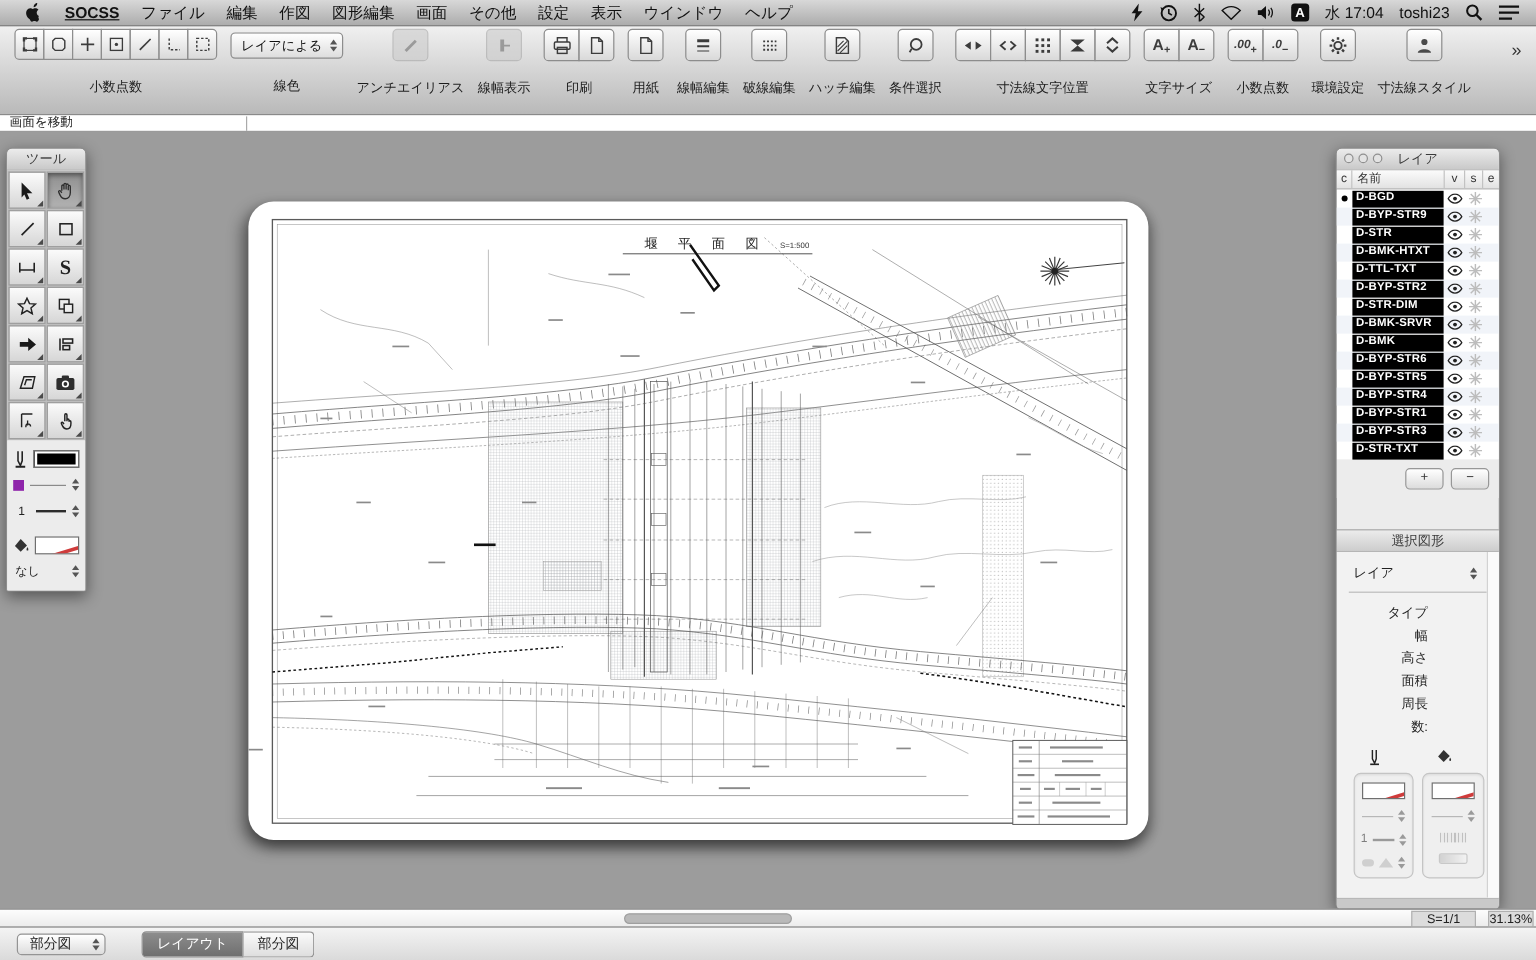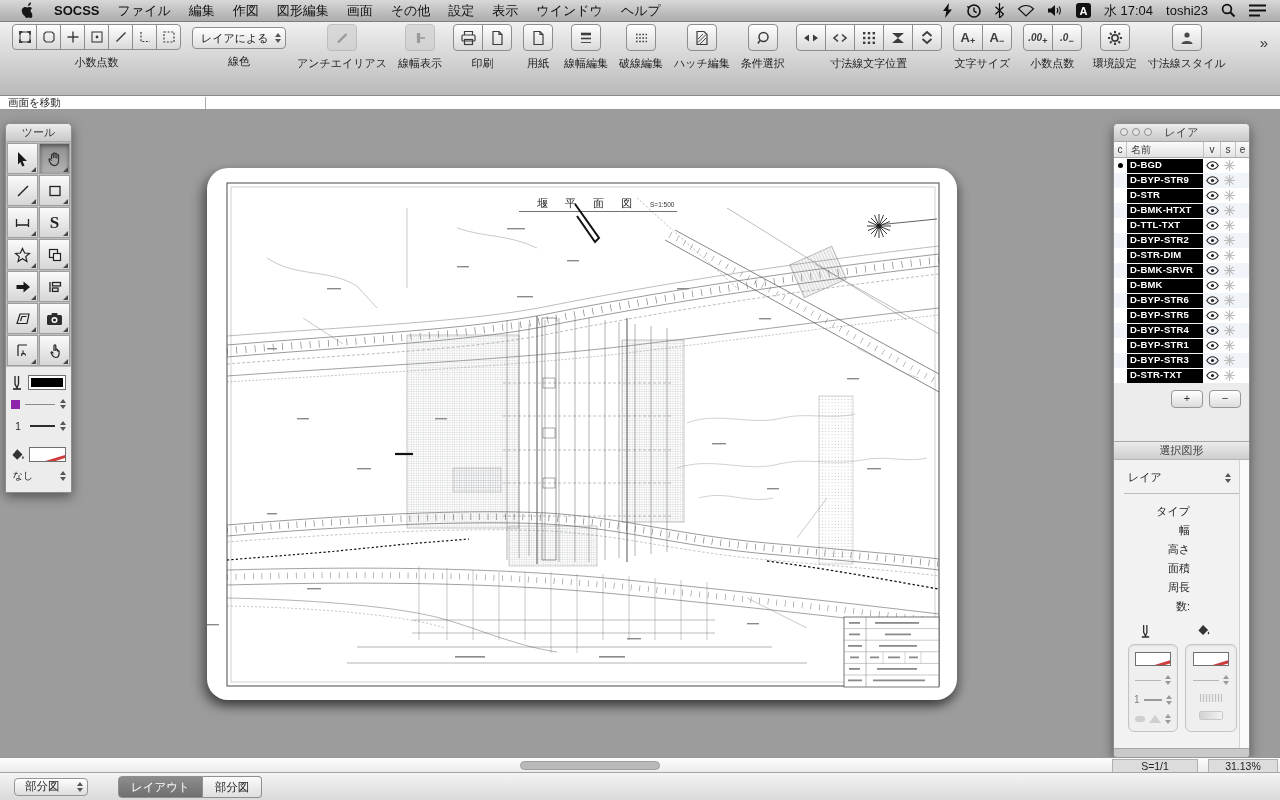--- a/index.html
+++ b/index.html
@@ -4,40 +4,40 @@
 <style>
   html,body{margin:0;padding:0;}
   body{width:1280px;height:800px;position:relative;overflow:hidden;
        font-family:"Liberation Sans","DejaVu Sans",sans-serif;background:#9c9c9c;
        -webkit-font-smoothing:antialiased;}
   
   .menubar{position:absolute;top:0;left:0;width:1280px;height:22px;
     background:linear-gradient(#d8d8d8,#acacac);border-bottom:1px solid #7e7e7e;
     display:flex;align-items:center;font-size:13px;color:#111;padding-left:10px;box-sizing:border-box;}
   .menu-item{padding:0 9px;line-height:22px;white-space:nowrap;}
-  .menu-app{font-weight:bold;}
+  .menu-app{font-weight:bold;text-decoration:underline;}
   .apple{padding:0 10px;display:flex;align-items:center;}
   .mb-right{margin-left:auto;display:flex;align-items:center;gap:13px;padding-right:14px;}
   .mb-right .txt{font-size:13px;}
   .mb-ico{display:flex;align-items:center;}
   .inputA{width:15px;height:15px;background:#111;color:#fff;border-radius:3px;
     font-size:11px;font-weight:bold;display:flex;align-items:center;justify-content:center;}
   
   .chrome{position:absolute;top:22px;left:0;width:1280px;height:74px;
     background:linear-gradient(#f0f0f0,#b9b9b9);border-bottom:1px solid #8a8a8a;box-sizing:border-box;}
   .titlebar{height:22px;position:relative;display:flex;align-items:center;}
   .lights{position:absolute;left:10px;top:5px;display:flex;gap:8px;}
   .light{width:12px;height:12px;border-radius:50%;box-sizing:border-box;border:1px solid rgba(0,0,0,.35);}
   .lr{background:radial-gradient(circle at 35% 30%,#ff9d96,#ec5a50 70%);}
   .ly{background:radial-gradient(circle at 35% 30%,#ffe9a8,#f5bf44 70%);}
   .lg{background:radial-gradient(circle at 35% 30%,#b9f0a8,#52c43e 70%);}
   .wtitle{margin:0 auto;font-size:13px;color:#2f2f2f;display:flex;align-items:center;gap:5px;}
   .fsctl{position:absolute;right:8px;top:4px;}
   .toolbar{height:52px;display:flex;align-items:flex-start;padding:2px 8px 0 12px;box-sizing:border-box;gap:11px;}
-  .tgroup{display:flex;flex-direction:column;align-items:center;gap:5px;}
+  .tgroup{display:flex;flex-direction:column;align-items:center;gap:15px;}
   .tbtns{display:flex;}
   .tbtn{width:30px;height:27px;border:1px solid #8d8d8d;border-radius:4px;
     background:linear-gradient(#ffffff,#d9d9d9);box-shadow:inset 0 1px 0 #fff;
     display:flex;align-items:center;justify-content:center;box-sizing:border-box;color:#3c3c3c;}
   .seg .tbtn{border-radius:0;margin-left:-1px;}
   .seg .tbtn:first-child{border-radius:4px 0 0 4px;margin-left:0;}
   .seg .tbtn:last-child{border-radius:0 4px 4px 0;}
   .snapb{width:25px;height:26px;}
   .tbtn.dis{background:#cccccc;border-color:#a6a6a6;box-shadow:none;opacity:.6;}
   .tlabel{font-size:11px;color:#1d1d1d;white-space:nowrap;}
@@ -135,21 +135,21 @@
   .capchip{width:10px;height:6px;background:#b5b5b5;border-radius:3px;}
   .tri{width:0;height:0;border-left:6px solid transparent;border-right:6px solid transparent;border-bottom:8px solid #b5b5b5;}
   .pfoot{height:8px;background:#c9c9c9;border-top:1px solid #a8a8a8;border-radius:0 0 2px 2px;}
   
   .scrollstrip{position:absolute;top:757px;left:0;width:1280px;height:15px;
     background:linear-gradient(#fdfdfd,#ececec);border-top:1px solid #979797;box-sizing:border-box;}
   .hthumb{position:absolute;left:520px;top:3px;width:140px;height:9px;border-radius:5px;
     background:#b9b9b9;border:1px solid #9f9f9f;box-sizing:border-box;}
   .zfields{position:absolute;right:2px;top:1px;display:flex;gap:10px;}
   .zfield{background:#dcdcdc;border:1px solid #b0b0b0;height:12px;line-height:12px;
-    font-size:10.5px;color:#222;text-align:center;box-sizing:content-box;padding:0 16px;}
+    font-size:10.5px;color:#222;text-align:center;box-sizing:content-box;padding:0 0;}
   .zf1{width:52px;}
   .zf2{width:36px;}
   
   .bottombar{position:absolute;top:772px;left:0;width:1280px;height:28px;
     background:linear-gradient(#f4f4f4,#dadada);border-top:1px solid #a5a5a5;
     display:flex;align-items:center;padding-left:14px;box-sizing:border-box;font-size:11.5px;}
   .popup{width:74px;height:18px;border:1px solid #949494;border-radius:4px;
     background:linear-gradient(#fff,#ddd);display:flex;align-items:center;justify-content:space-between;
     padding:0 4px 0 10px;box-sizing:border-box;color:#222;}
   .tabs{display:flex;margin-left:30px;}

